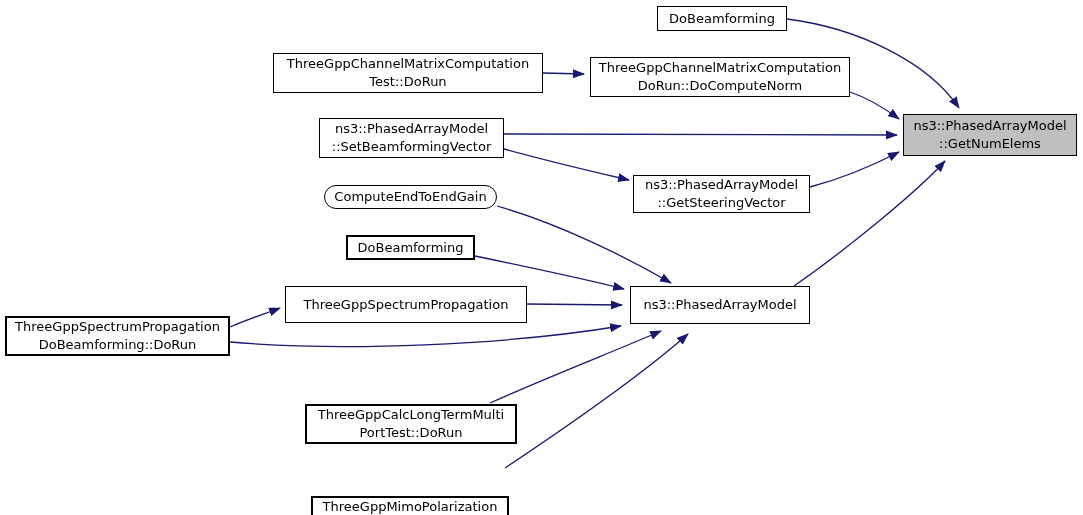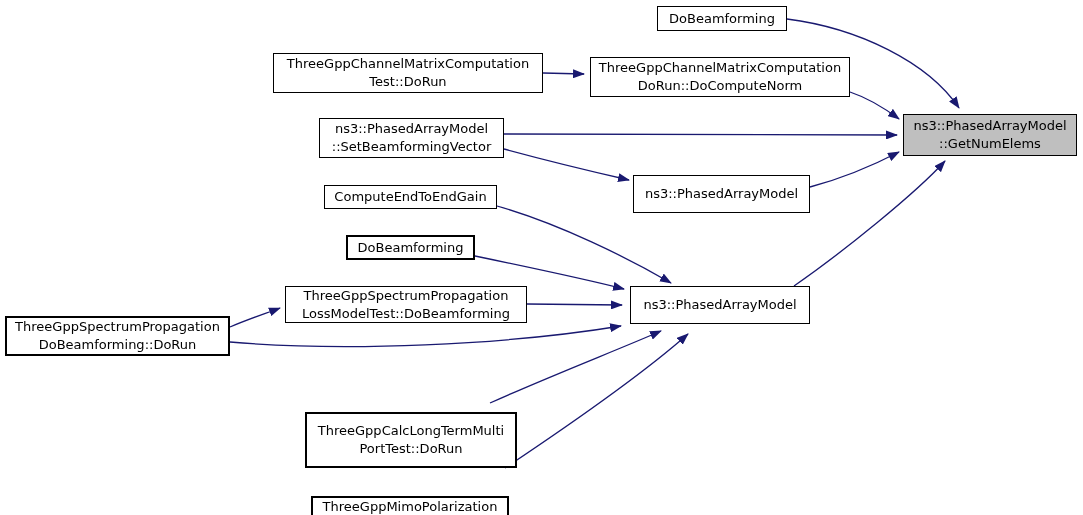--- a/index.html
+++ b/index.html
@@ -79,45 +79,45 @@
     <span>::SetBeamformingVector</span>
   </div>
 
   <div class="node highlight" style="left:903px;top:114px;width:174px;height:42px;">
     <span>ns3::PhasedArrayModel</span>
     <span>::GetNumElems</span>
   </div>
 
   <div class="node" style="left:633px;top:175px;width:177px;height:38px;">
     <span>ns3::PhasedArrayModel</span>
+    <span>::GetSteeringVector</span>
   </div>
 
-  <div class="node" style="left:324px;top:185px;width:173px;height:24px;">
+  <div class="node" style="left:324px;top:185px;width:173px;height:24px;border-radius:12px;">
     <span>ComputeEndToEndGain</span>
   </div>
 
   <div class="node thick" style="left:346px;top:235px;width:129px;height:25px;">
     <span>DoBeamforming</span>
   </div>
 
   <div class="node" style="left:285px;top:286px;width:242px;height:37px;">
     <span>ThreeGppSpectrumPropagation</span>
-    <span>LossModelTest::DoBeamforming</span>
   </div>
 
   <div class="node thick" style="left:5px;top:316px;width:225px;height:40px;">
     <span>ThreeGppSpectrumPropagation</span>
     <span>DoBeamforming::DoRun</span>
   </div>
 
   <div class="node" style="left:630px;top:286px;width:180px;height:38px;">
     <span>ns3::PhasedArrayModel</span>
   </div>
 
-  <div class="node thick" style="left:305px;top:404px;width:212px;height:56px;margin-top:8px;">
+  <div class="node thick" style="left:305px;top:404px;width:212px;height:40px;">
     <span>ThreeGppCalcLongTermMulti</span>
     <span>PortTest::DoRun</span>
   </div>
 
   <div class="node thick" style="left:311px;top:469px;width:198px;height:39px;margin-top:27px;">
     <span>ThreeGppMimoPolarization</span>
     <span>Test::DoRun</span>
   </div>
 
 </div>

